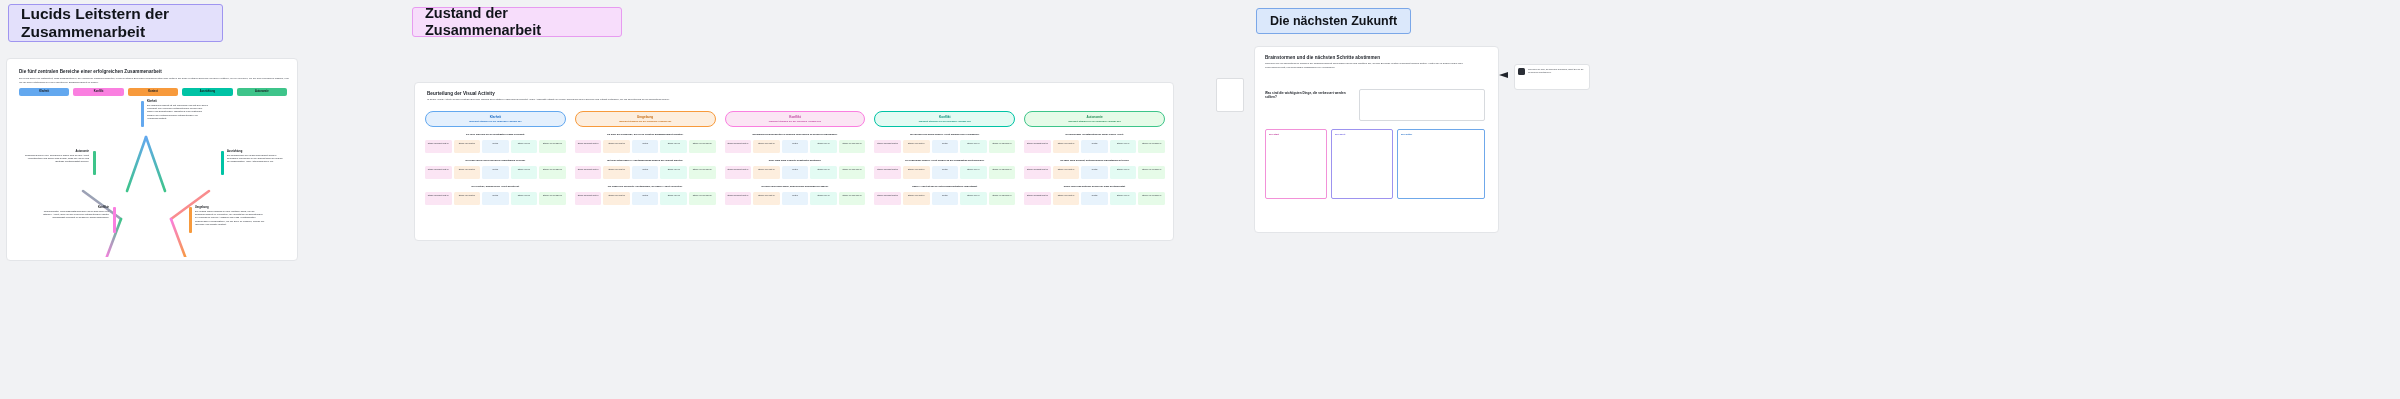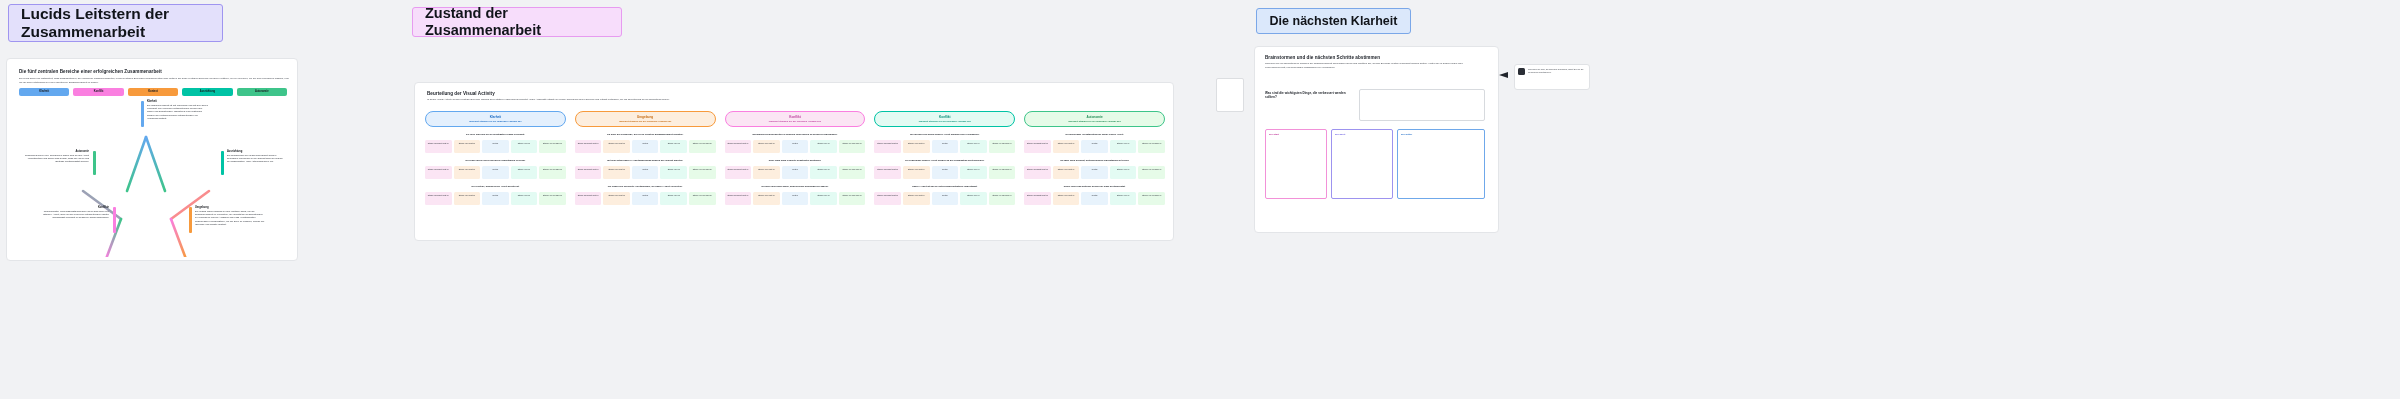--- a/index.html
+++ b/index.html
@@ -119,21 +119,21 @@
          border-top:3.5px solid transparent; border-bottom:3.5px solid transparent;
          border-right:9px solid #20242b; }
 </style>
 </head>
 <body>
 
 <div class="canvas">
 
   <div class="title-chip" id="chip-1">Lucids Leitstern der Zusammenarbeit</div>
   <div class="title-chip" id="chip-2">Zustand der Zusammenarbeit</div>
-  <div class="title-chip" id="chip-3">Die nächsten Klarheit</div>
+  <div class="title-chip" id="chip-3">Die nächsten Zukunft</div>
 
   <div class="card" id="card-1">
     <div class="card-h" id="p1-head">Die fünf zentralen Bereiche einer erfolgreichen Zusammenarbeit</div>
     <div class="card-p" id="p1-sub">Bei Lucid haben wir festgestellt, dass Organisationen, die erfolgreich zusammenarbeiten, in fünf zentralen Bereichen besonders stark sind. Nutzen Sie diese zentralen Bereiche als Ihren Leitstern, um zu erkennen, wo Sie sich verbessern müssen, und um Ihr Team letztendlich zu einer effektiveren Zusammenarbeit zu führen.</div>
 
     <div class="tabrow">
       <div class="tab" style="background:#63a8ef">Klarheit</div>
       <div class="tab" style="background:#fa7fe0">Konflikt</div>
       <div class="tab" style="background:#f79a3c">Kontext</div>
       <div class="tab" style="background:#00c3a5">Ausrichtung</div>

